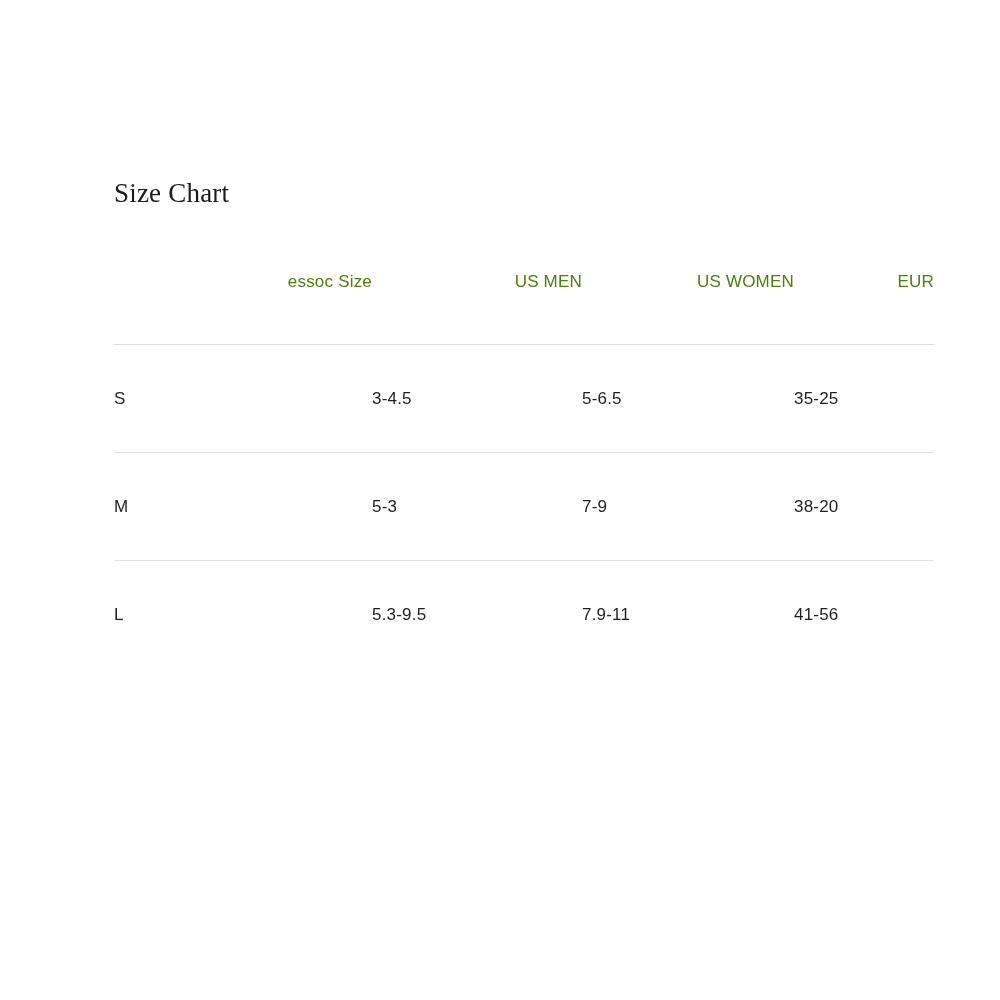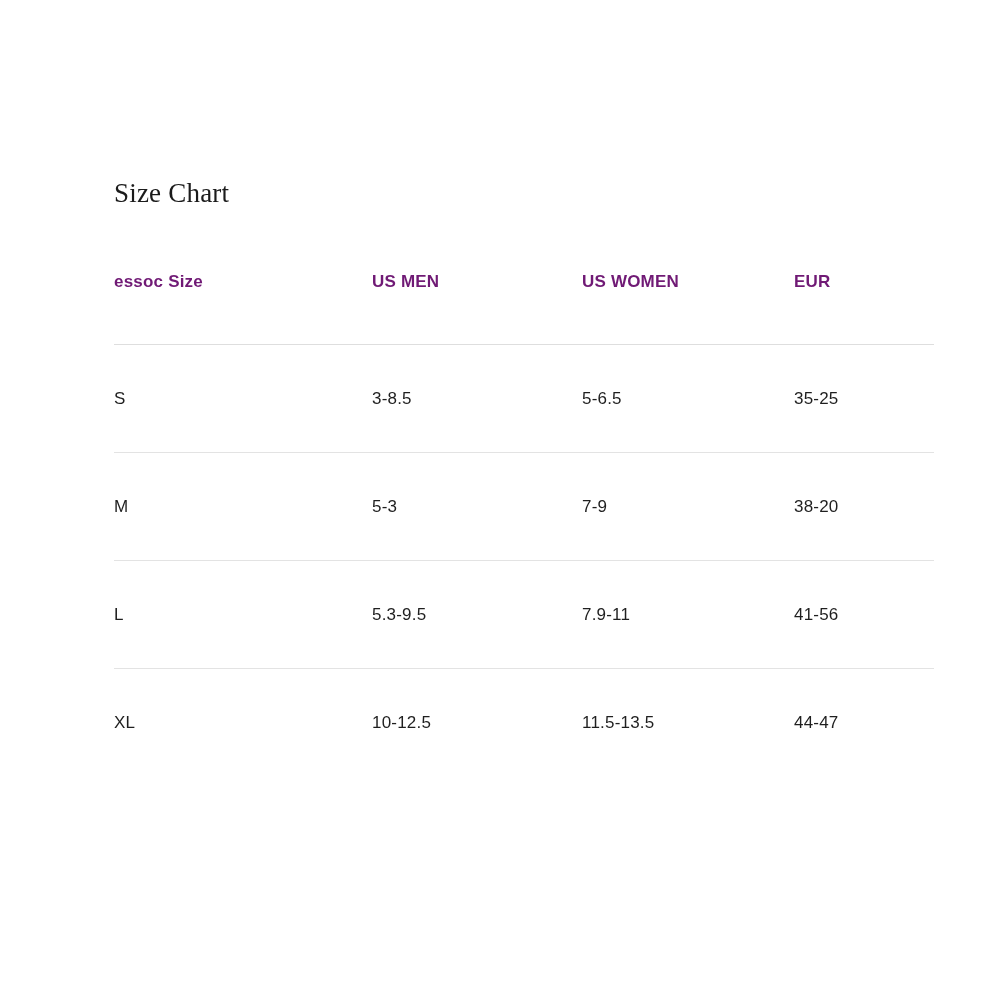--- a/index.html
+++ b/index.html
@@ -37,25 +37,25 @@
     width: 820px;
     border-collapse: collapse;
     table-layout: fixed;
   }
   table.size-table col.c1 { width: 258px; }
   table.size-table col.c2 { width: 210px; }
   table.size-table col.c3 { width: 212px; }
   table.size-table col.c4 { width: 140px; }
 
   table.size-table thead th {
-    text-align: left;
+    text-align: right;
     font-size: 17px;
-    font-weight: bold;
+    font-weight: normal;
     letter-spacing: 0.2px;
-    color: #701a75;
+    color: #4d7c0f;
     padding: 0 0 52px 0;
     vertical-align: top;
   }
   table.size-table tbody td {
     text-align: left;
     font-size: 17px;
     font-weight: 400;
     letter-spacing: 0.2px;
     color: #1f1f1f;
     height: 107px;
@@ -85,38 +85,32 @@
       <tr>
         <th>essoc Size</th>
         <th>US MEN</th>
         <th>US WOMEN</th>
         <th>EUR</th>
       </tr>
     </thead>
     <tbody>
       <tr>
         <td>S</td>
-        <td>3-8.5</td>
+        <td>3-4.5</td>
         <td>5-6.5</td>
         <td>35-25</td>
       </tr>
       <tr>
         <td>M</td>
         <td>5-3</td>
         <td>7-9</td>
         <td>38-20</td>
       </tr>
       <tr>
         <td>L</td>
         <td>5.3-9.5</td>
         <td>7.9-11</td>
         <td>41-56</td>
       </tr>
-      <tr>
-        <td>XL</td>
-        <td>10-12.5</td>
-        <td>11.5-13.5</td>
-        <td>44-47</td>
-      </tr>
     </tbody>
   </table>
 
 </div>
 
 </body></html>

